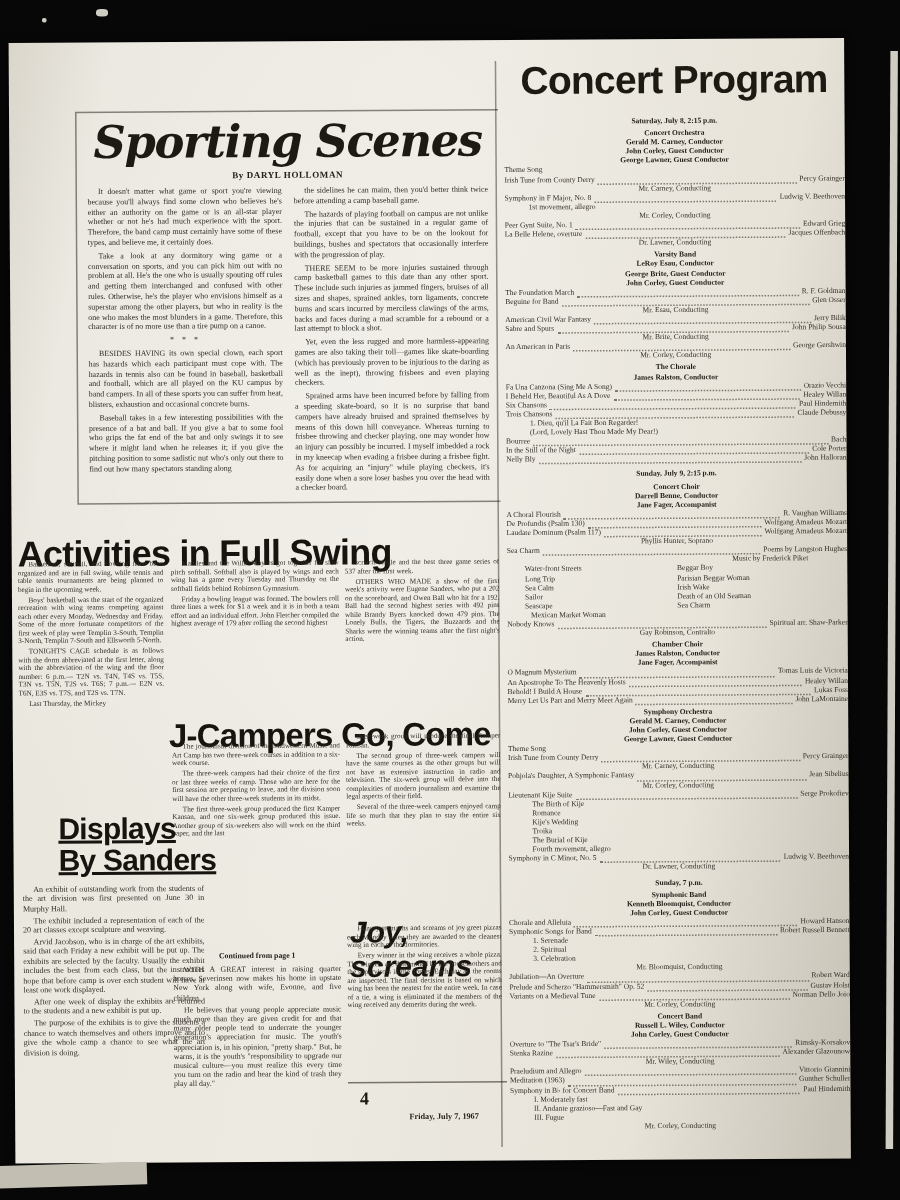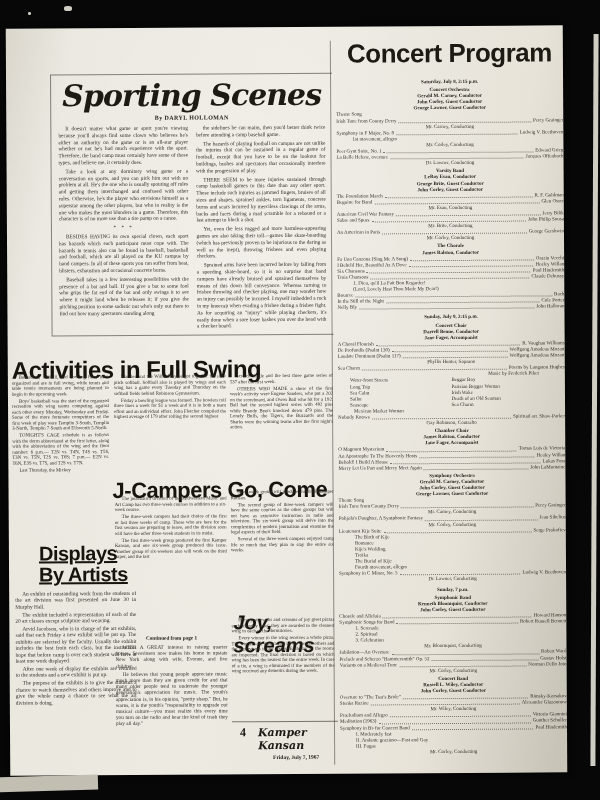--- a/index.html
+++ b/index.html
@@ -417,21 +417,21 @@
       <p>The first three-week group produced the first Kamper Kansan, and one six-week group produced this issue. Another group of six-weekers also will work on the third paper, and the last</p>
     </div>
   <div class="body small jc2">
       <p>three-week group will produce the final Kamper Kansan.</p>
       <p>The second group of three-week campers will have the same courses as the other groups but will not have as extensive instruction in radio and television. The six-week group will delve into the complexities of modern journalism and examine the legal aspects of their field.</p>
       <p>Several of the three-week campers enjoyed camp life so much that they plan to stay the entire six weeks.</p>
     </div>
 
   <div class="disp-head">
     <div>Displays</div>
-    <div>By Artists</div>
+    <div>By Sanders</div>
   </div>
   <div class="body small disp-body">
       <p>An exhibit of outstanding work from the students of the art division was first presented on June 30 in Murphy Hall.</p>
       <p>The exhibit included a representation of each of the 20 art classes except sculpture and weaving.</p>
       <p>Arvid Jacobson, who is in charge of the art exhibits, said that each Friday a new exhibit will be put up. The exhibits are selected by the faculty. Usually the exhibit includes the best from each class, but the instructors hope that before camp is over each student will have at least one work displayed.</p>
       <p>After one week of display the exhibits are returned to the students and a new exhibit is put up.</p>
       <p>The purpose of the exhibits is to give the students a chance to watch themselves and others improve and to give the whole camp a chance to see what the art division is doing.</p>
     </div>
 
   <div class="early-note">Continued from page 1</div>
@@ -442,20 +442,19 @@
 
   <h2 class="joy-head">Joy, screams</h2>
   <div class="body small joy-body">
       <p>Hungry stomachs and screams of joy greet pizzas each Monday when they are awarded to the cleanest wing in each of the dormitories.</p>
       <p>Every winner in the wing receives a whole pizza. The winners are determined by the housemothers and the supervisors in the dorms. Each day all the rooms are inspected. The final decision is based on which wing has been the neatest for the entire week. In case of a tie, a wing is eliminated if the members of the wing received any demerits during the week.</p>
     </div>
 
   <div class="footer">
     <div class="footer-row">
       <span class="pgnum">4</span>
-      <span class="masthead">Kamper Kansan</span>
     </div>
     <div class="footer-date">Friday, July 7, 1967</div>
   </div>
 </div>
 
 <div class="edge-sliver"></div>
 <div class="corner-curl"></div>
 
 </body></html>

